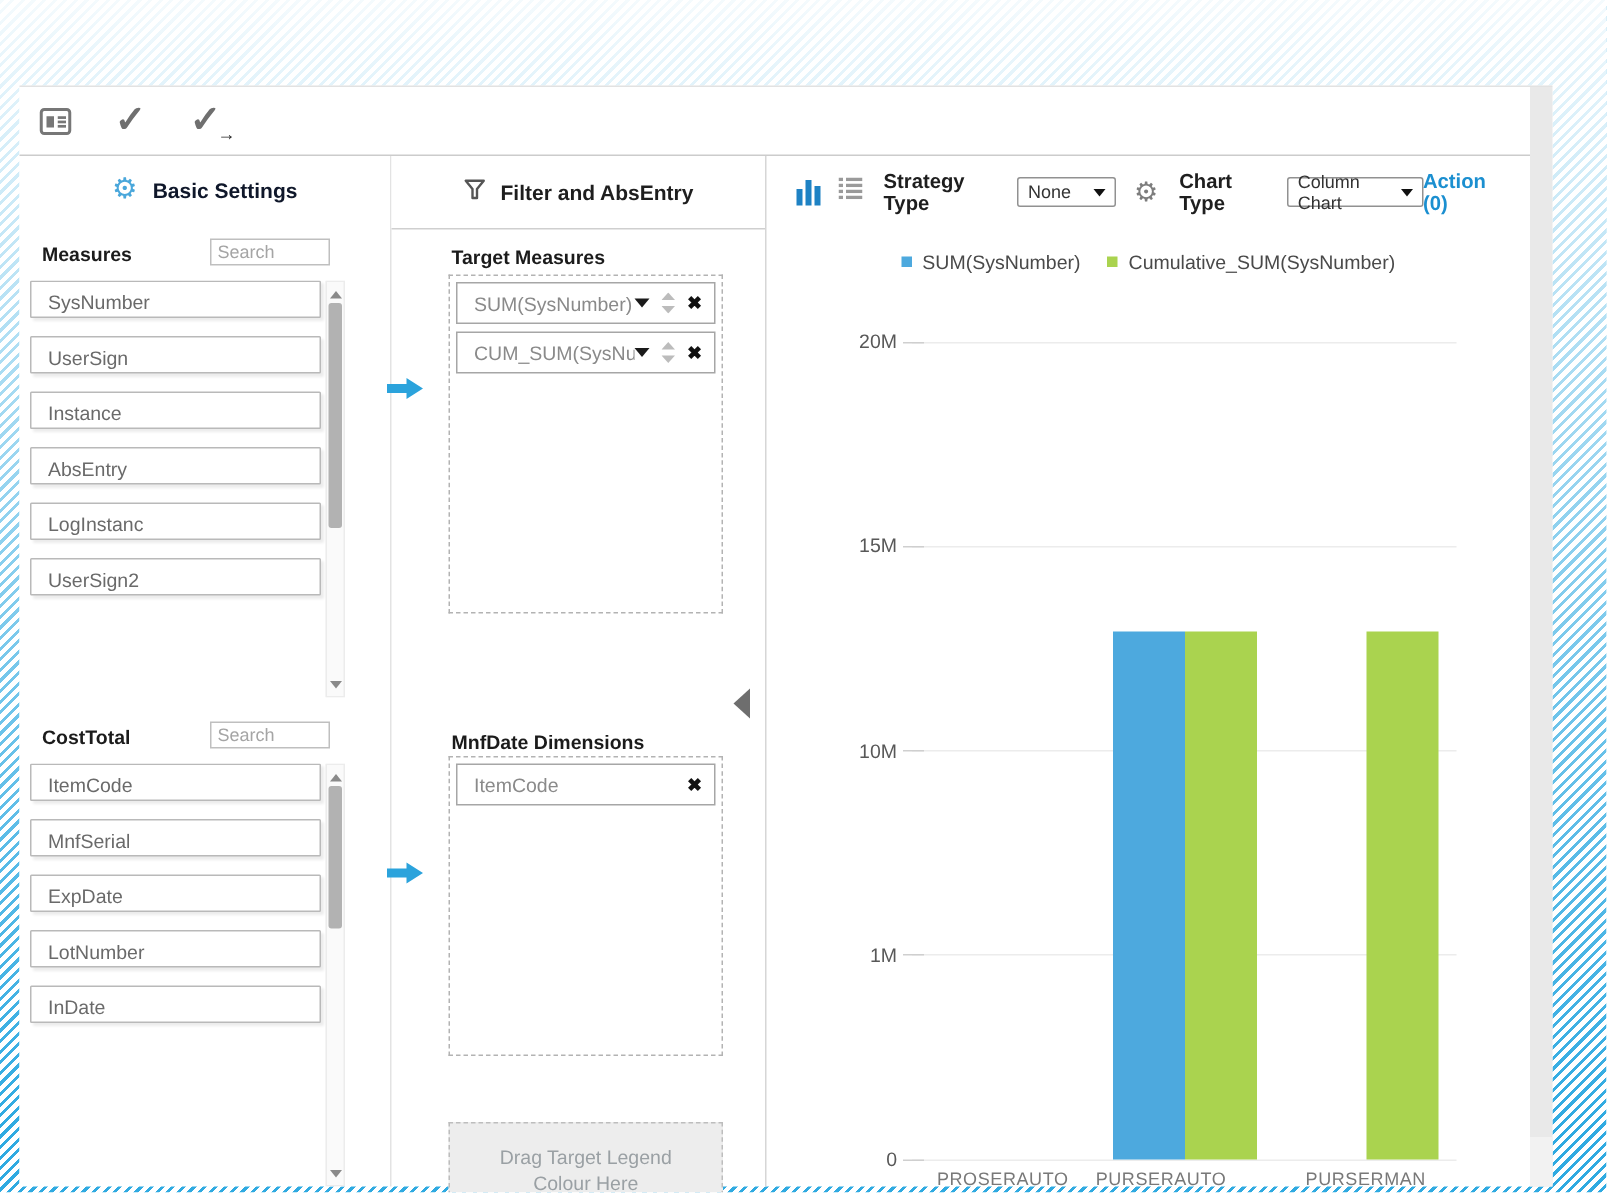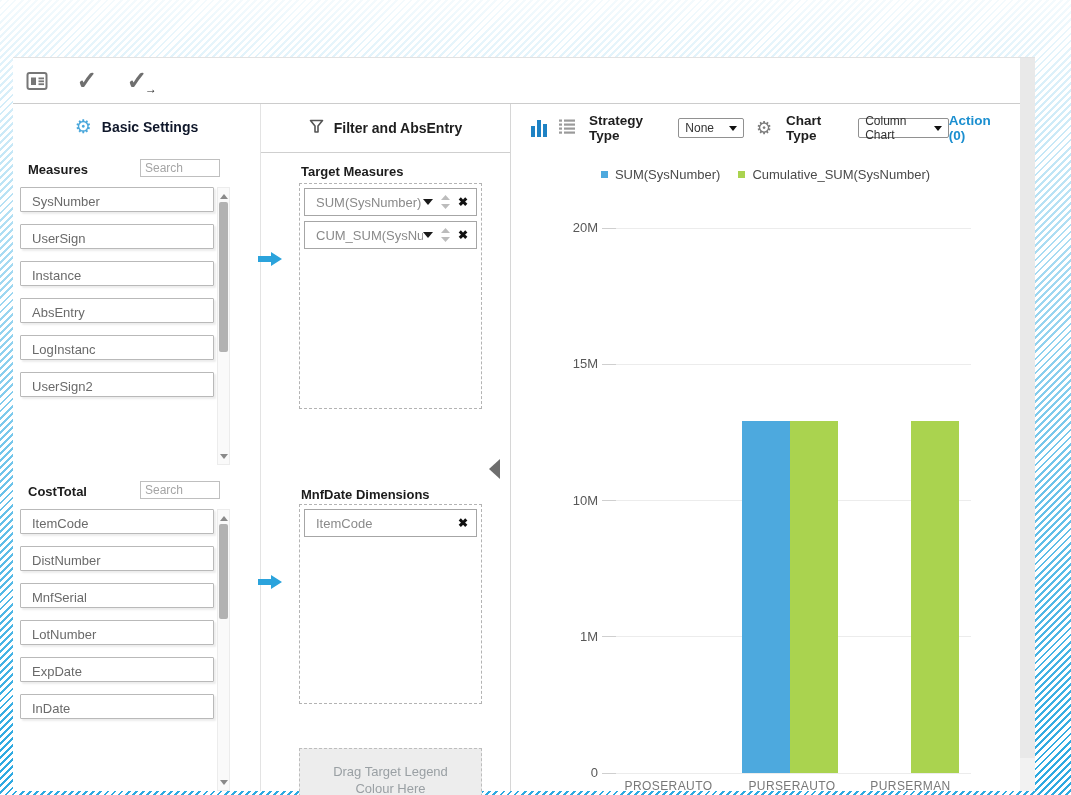--- a/index.html
+++ b/index.html
@@ -182,24 +182,23 @@
               <i class="tri-down"></i>
             </span>
         </div>
       </div>
 
       <div class="section-label" style="top:380px;">CostTotal</div>
       <input class="search-input" style="top: 377px;" placeholder="Search">
       <div class="field-list" id="dimensions-list" style="top:405px; height:282px;">
         <div class="items">
             <div class="field-item">ItemCode</div>
-            <div class="field-item">DistNumber</div>
             <div class="field-item">MnfSerial</div>
+            <div class="field-item">ExpDate</div>
             <div class="field-item">LotNumber</div>
-            <div class="field-item">ExpDate</div>
             <div class="field-item">InDate</div>
           </div>
         <div class="list-scroll">
           <span class="scroll-arrow up">
               <i class="tri-up"></i>
             </span>
           <div class="scroll-thumb" style="top:14px; height:95px;"></div>
           <span class="scroll-arrow down">
               <i class="tri-down"></i>
             </span>
@@ -310,21 +309,21 @@
           <div class="gridline" style="top: 272px;"></div>
           <div class="tickmark" style="top: 272px;"></div>
           <div class="ytick" style="top: 264.5px;">10M</div>
           <div class="gridline" style="top: 135.75px;"></div>
           <div class="tickmark" style="top: 135.75px;"></div>
           <div class="ytick" style="top: 128.25px;">15M</div>
           <div class="gridline" style="top: -0.5px;"></div>
           <div class="tickmark" style="top: -0.5px;"></div>
           <div class="ytick" style="top: -8px;">20M</div>
           <div class="xtick" style="left: -4.5px;">PROSERAUTO</div>
-          <div class="xtick" style="left: 119px;">PURSERAUTO</div>
+          <div class="xtick" style="left: 101px;">PURSERAUTO</div>
           <div class="bar" style="left: 133.5px; width: 48px; height: 352px; background: rgb(77, 169, 222);"></div>
           <div class="bar" style="left: 181.5px; width: 48px; height: 352px; background: rgb(170, 211, 79);"></div>
           <div class="xtick" style="left: 237.5px;">PURSERMAN</div>
           <div class="bar" style="left: 302.5px; width: 48px; height: 352px; background: rgb(170, 211, 79);"></div>
         </div>
     </div>
 
     <div class="win-scrollbar">
         <div class="lower"></div>
       </div>

